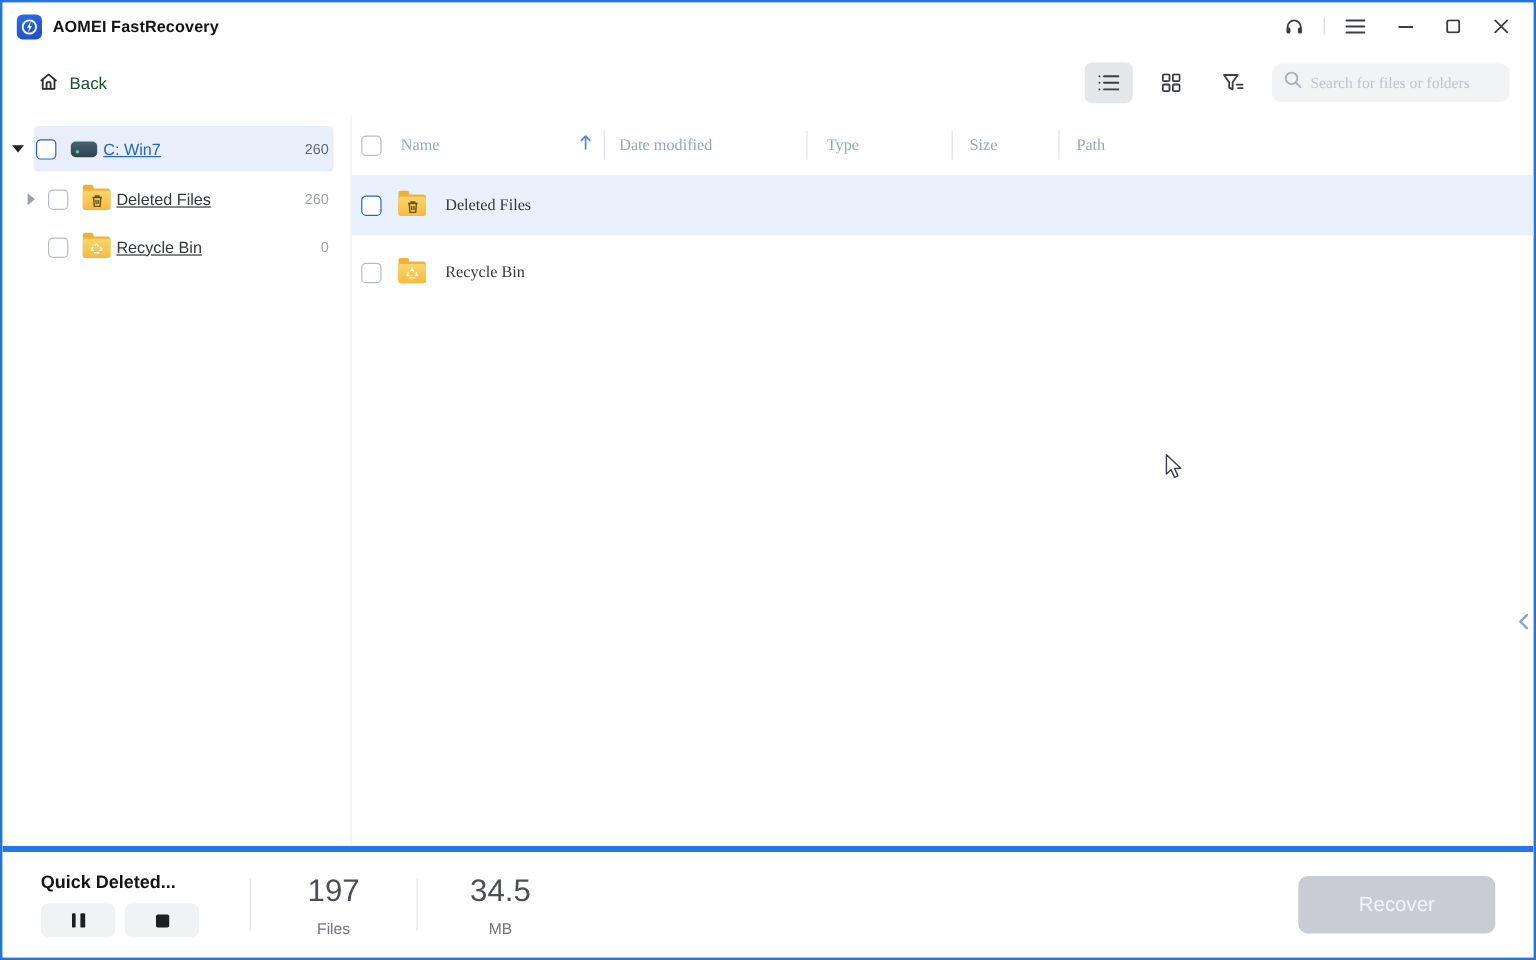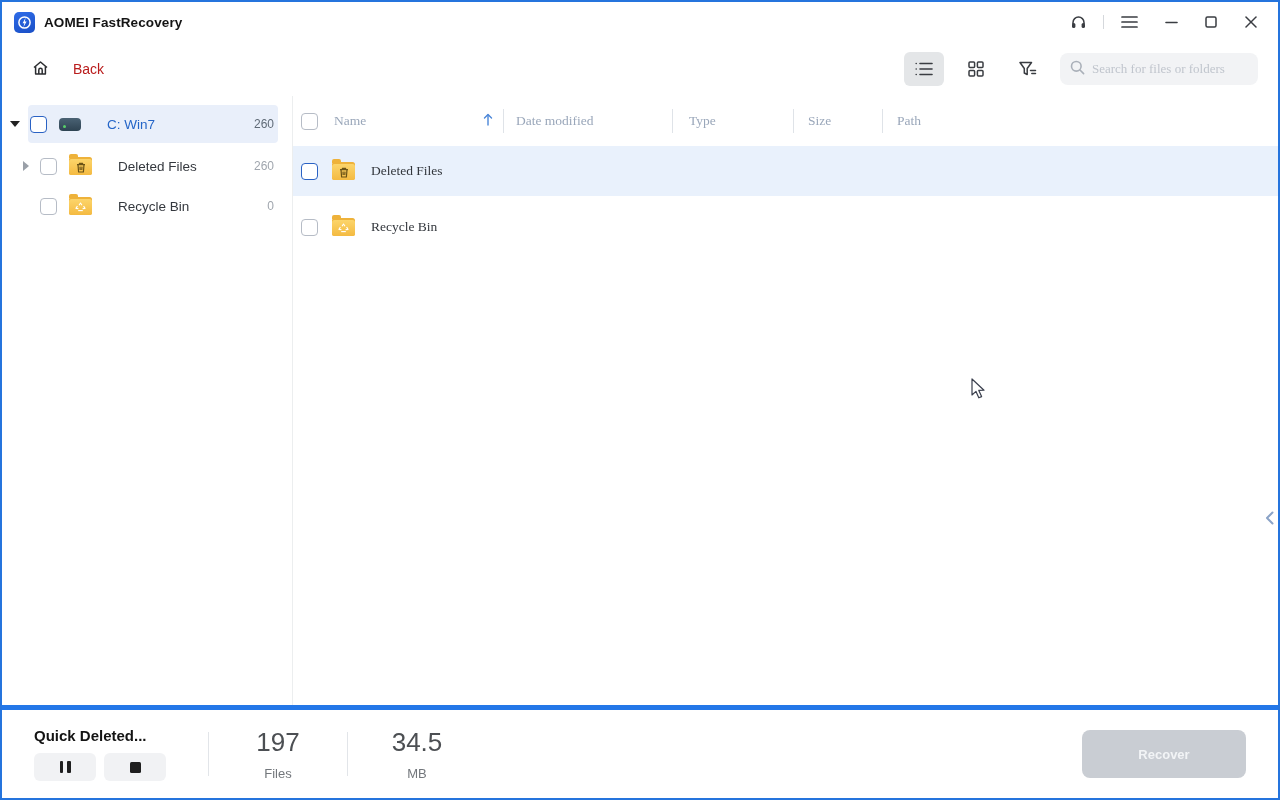--- a/index.html
+++ b/index.html
@@ -11,39 +11,39 @@
   
   .titlebar { height:40px; display:flex; align-items:center; padding:0 10px 0 12px; flex:0 0 auto; }
   .app-logo { width:21px; height:21px; border-radius:5px; background:linear-gradient(160deg,#2e6ce8,#1a4fc6);
     display:flex; align-items:center; justify-content:center; margin-right:9px; }
   .app-title { font-size:13.5px; font-weight:bold; color:#141414; letter-spacing:.1px; }
   .titlebar-right { margin-left:auto; display:flex; align-items:center; }
   .tb-icon-btn { width:34px; height:34px; display:flex; align-items:center; justify-content:center; cursor:default; }
   .tb-sep { width:1px; height:14px; background:#d5d8dc; margin:0 8px; }
   
   .toolbar { height:54px; display:flex; align-items:center; padding:0 20px 0 30px; flex:0 0 auto; }
-  .back-btn { display:flex; align-items:center; gap:24px; font-size:14px; color:#b91c1c; cursor:default; }
+  .back-btn { display:flex; align-items:center; gap:9px; font-size:14px; color:#14532d; cursor:default; }
   .toolbar-right { margin-left:auto; display:flex; align-items:center; gap:12px; }
   .view-btn { width:40px; height:34px; border-radius:6px; display:flex; align-items:center; justify-content:center; }
   .view-btn.active { background:#e4e6e8; }
   .search-box { width:198px; height:32px; background:#f2f3f5; border-radius:8px; display:flex; align-items:center; padding:0 10px; gap:7px; }
   .search-box input { border:none; outline:none; background:transparent; font-size:13px; color:#737373; width:160px;
     font-family:Liberation Serif, serif; }
   .search-box input::placeholder { color:#c0c5cd; }
   
   .content { flex:1 1 auto; display:flex; min-height:0; position:relative; }
   .sidebar { width:291px; flex:0 0 auto; border-right:1px solid #eceeef; padding-top:8px; }
   .tree-row { height:40px; display:flex; align-items:center; position:relative; margin:0 6px 0 0; }
   .tree-row .hl { position:absolute; left:26px; right:8px; top:1px; bottom:1px; background:#e9effa; border-radius:4px; }
   .tree-row > * { position:relative; }
   .caret-down { width:0; height:0; border-left:5px solid transparent; border-right:5px solid transparent; border-top:6px solid #222; margin-left:8px; }
   .caret-right { width:0; height:0; border-top:5px solid transparent; border-bottom:5px solid transparent; border-left:6px solid #9aa0a8; margin-left:21px; }
   .cbx { width:17px; height:17px; border:1.6px solid #b6bcc6; border-radius:4px; background:#fff; flex:0 0 auto; }
   .cbx.sel { border-color:#2a62c4; }
-  .tree-label { font-size:13.5px; color:#34383e; margin-left:26px; }
+  .tree-label { font-size:13.5px; color:#34383e; margin-left:5px;text-decoration:underline; }
   .tree-label.sel { color:#2465c8; }
   .tree-count { margin-left:auto; margin-right:12px; font-size:12px; color:#a0a6ae; }
   .tree-count.sel { color:#5f6a76; }
   
   .drive-ic { width:22px; height:13px; border-radius:4px; margin-left:12px;
     background:linear-gradient(#4a6274,#2e4352); position:relative; flex:0 0 auto; }
   .drive-ic::after { content:""; position:absolute; left:4px; bottom:2.5px; width:3px; height:3px; border-radius:50%; background:#57d06a; }
   .folder-ic { width:23px; height:18px; position:relative; flex:0 0 auto; }
   .folder-ic .back { position:absolute; inset:0; border-radius:2.5px; background:#eeb23a; }
   .folder-ic .back::before { content:""; position:absolute; top:-3px; left:0; width:9px; height:4px; border-radius:2px 2px 0 0; background:#eeb23a; }
@@ -75,21 +75,21 @@
   .scan-btns { display:flex; gap:8px; }
   .ctrl-btn { width:62px; height:28px; border-radius:6px; background:#f1f2f4; border:none; display:flex; align-items:center; justify-content:center; gap:4px; }
   .pause-bar { width:3.5px; height:12px; background:#1f1f1f; border-radius:1px; }
   .stop-sq { width:11px; height:11px; background:#1f1f1f; border-radius:1.5px; }
   .stats { display:flex; align-items:center; margin-left:42px; }
   .stat { width:138px; text-align:center; }
   .stat .num { font-size:26px; color:#4c4f53; font-weight:400; }
   .stat .unit { font-size:13px; color:#73777c; margin-top:8px; }
   .stat-sep { width:1px; height:44px; background:#e2e5e9; }
   .recover-btn { margin-left:auto; width:164px; height:48px; border:none; border-radius:8px; background:#c9cdd3;
-    color:#f2f4f6; font-size:13px; font-weight:bold; font-family:"Liberation Sans", sans-serif; }
+    color:#f2f4f6; font-size:17px; font-weight:normal; font-family:"Liberation Sans", sans-serif; }
   
   .cursor { position:absolute; left:966px; top:376px; pointer-events:none; z-index:50; }
 </style>
 </head>
 <body>
 
 <div class="window">
 
   <div class="titlebar">
     <div class="app-logo">

